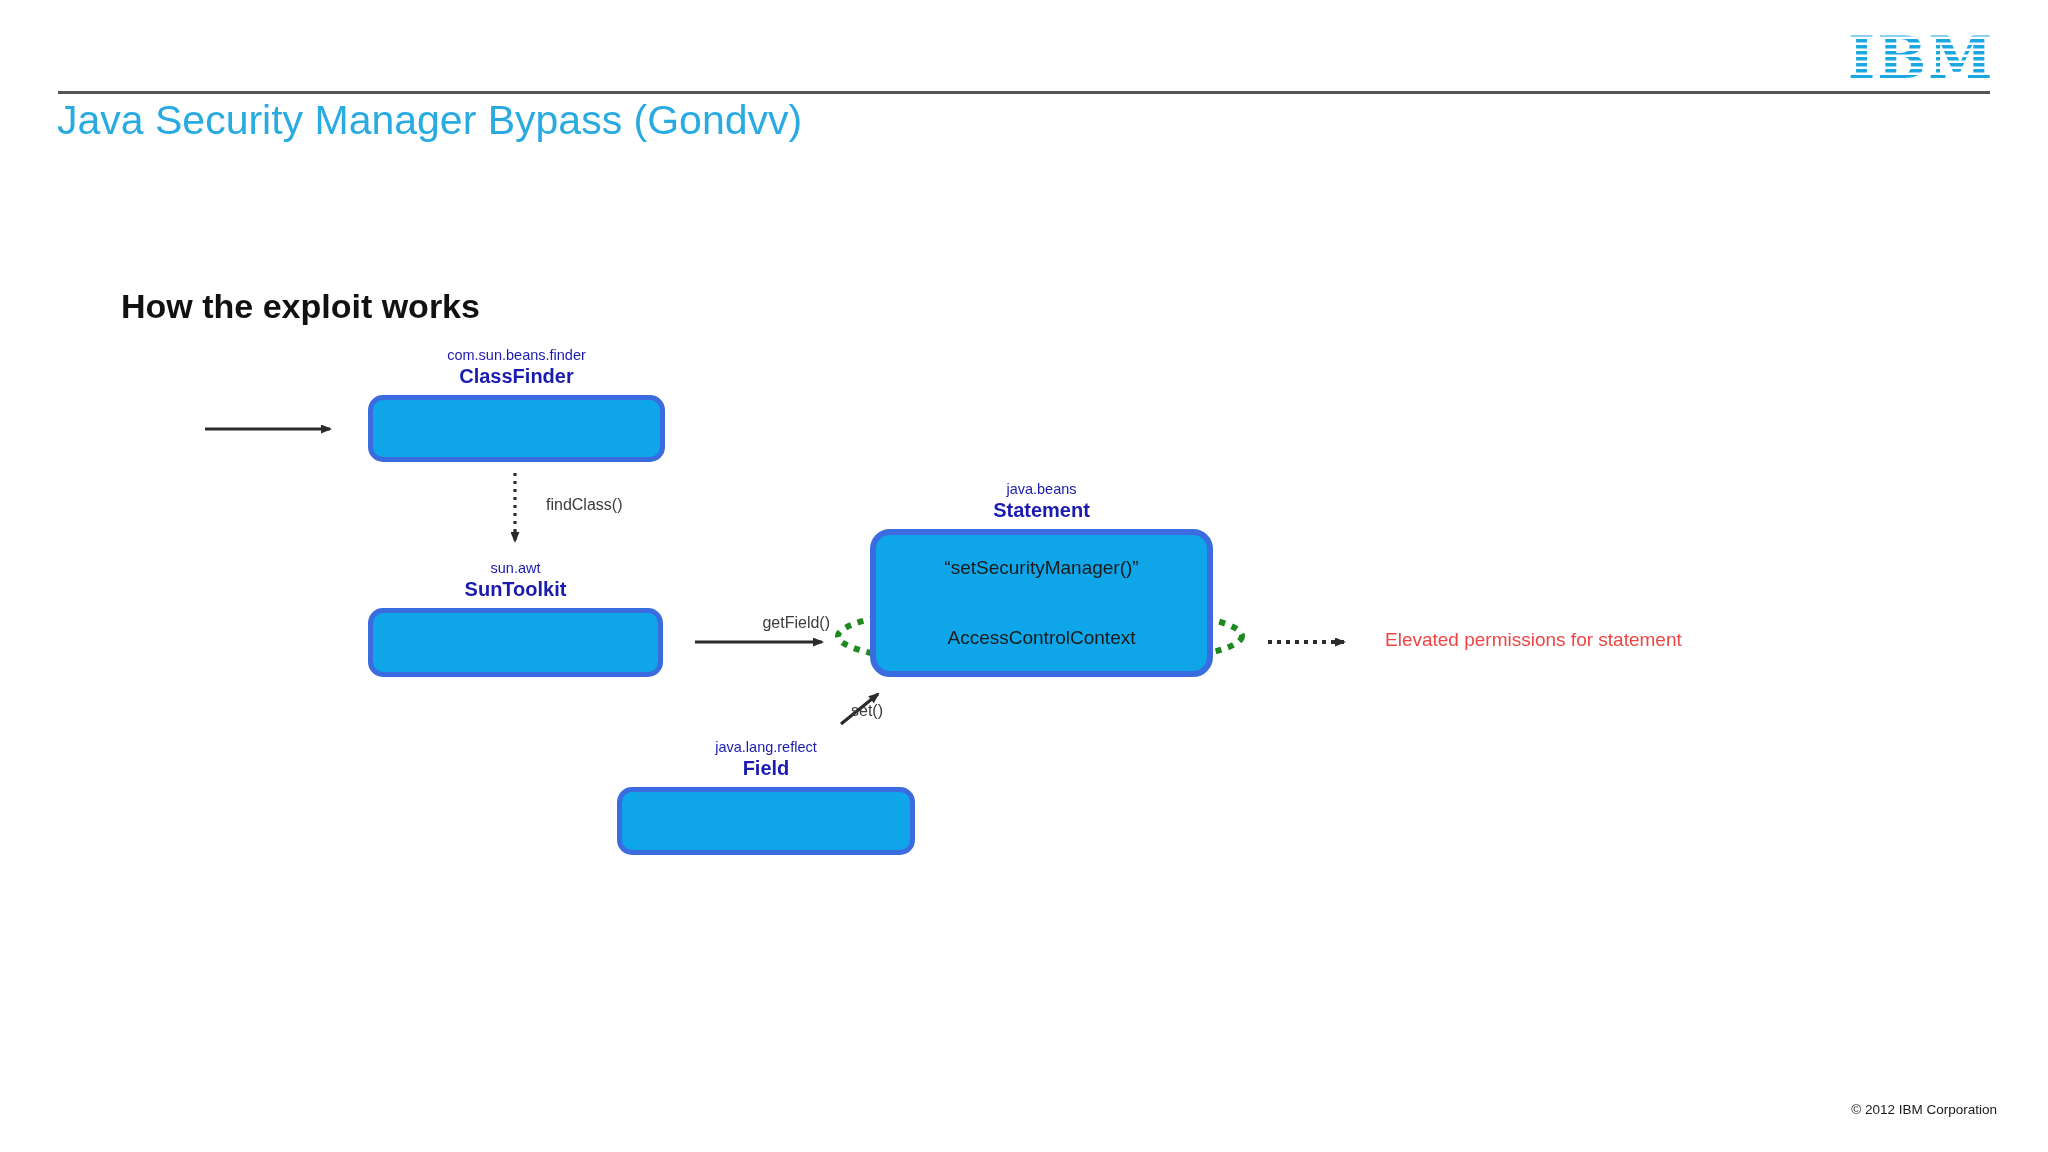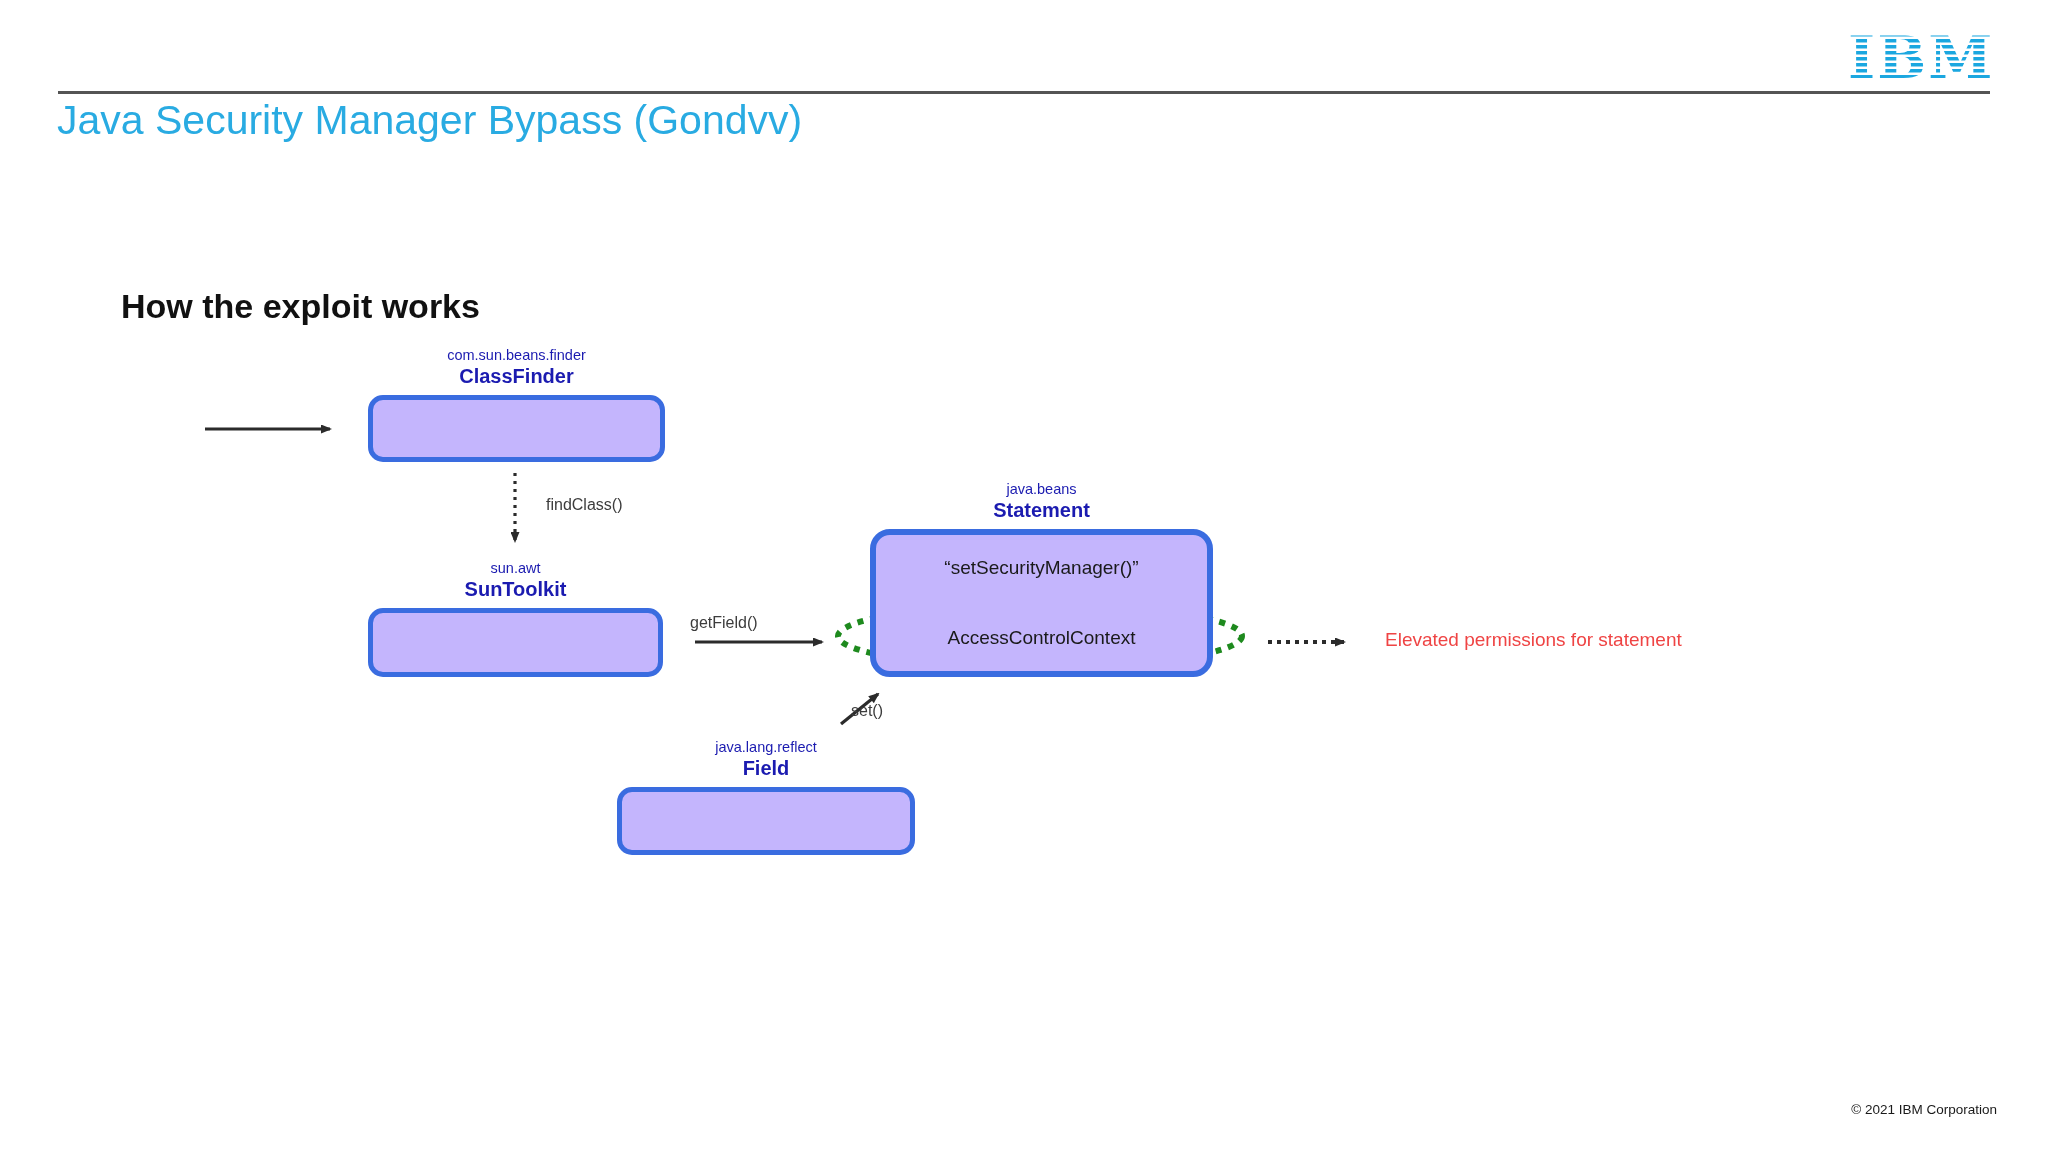--- a/index.html
+++ b/index.html
@@ -19,40 +19,40 @@
   .section-heading{
     position:absolute;left:104px;top:270px;margin:17px;
     font-size:34px;font-weight:700;color:#111;white-space:nowrap;
   }
 
   
   .node{position:absolute;text-align:center;}
   .node .pkg{font-size:14.5px;line-height:17px;color:var(--label-navy,#1b1bb0);}
   .node .cls{font-size:20px;line-height:24px;font-weight:700;color:var(--label-navy,#1b1bb0);}
   .dbox{
-    box-sizing:border-box;margin:7px auto 0 auto;background:#c4b5fd;
+    box-sizing:border-box;margin:7px auto 0 auto;background:#0ea5e9;
     border:5px solid var(--box-blue,#3a6ce0);border-radius:15px;position:relative;
   }
   .node-classfinder{left:368px;top:347px;width:297px;}
   .node-classfinder .dbox{width:297px;height:67px;}
   .node-suntoolkit{left:368px;top:560px;width:295px;}
   .node-suntoolkit .dbox{width:295px;height:69px;}
   .node-statement{left:870px;top:481px;width:343px;}
   .node-statement .dbox{width:343px;height:148px;border-width:6px;border-radius:20px;}
   .node-field{left:617px;top:739px;width:298px;}
   .node-field .dbox{width:298px;height:68px;}
 
   .stmt-line{position:absolute;left:0;width:100%;text-align:center;font-size:19px;color:#1a1a1a;white-space:nowrap;}
   .stmt-method{top:22px;}
   .stmt-context{top:92px;}
 
   
   .edge-label{position:absolute;font-size:16px;color:var(--muted-label,#3c3c3c);white-space:nowrap;}
   .lbl-findclass{left:546px;top:496px;}
-  .lbl-getfield{left:690px;top:614px;width:140px;text-align:left;}
+  .lbl-getfield{left:690px;top:614px;width:140px;text-align:right;}
   .lbl-set{left:851px;top:702px;}
   .result-label{position:absolute;left:1385px;top:629px;font-size:19px;color:#ef4444;white-space:nowrap;}
 
   
   .overlay{position:absolute;left:0;top:0;width:2048px;height:1152px;pointer-events:none;}
 
   .slide-footer{
     position:absolute;right:51px;top:1102px;font-size:13.5px;color:#1a1a1a;white-space:nowrap;
   }
 </style>
@@ -114,14 +114,14 @@
     <div class="pkg">java.lang.reflect</div>
     <div class="cls">Field</div>
     <div class="dbox"></div>
   </div>
 
   <div class="edge-label lbl-findclass">findClass()</div>
   <div class="edge-label lbl-getfield">getField()</div>
   <div class="edge-label lbl-set">set()</div>
   <div class="result-label">Elevated permissions for statement</div>
 
-  <div class="slide-footer">© 2021 IBM Corporation</div>
+  <div class="slide-footer">© 2012 IBM Corporation</div>
 </div>
 
 </body></html>

